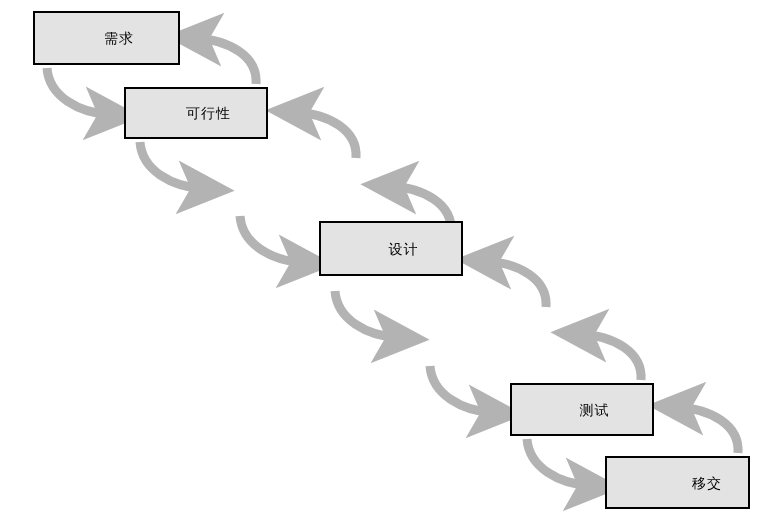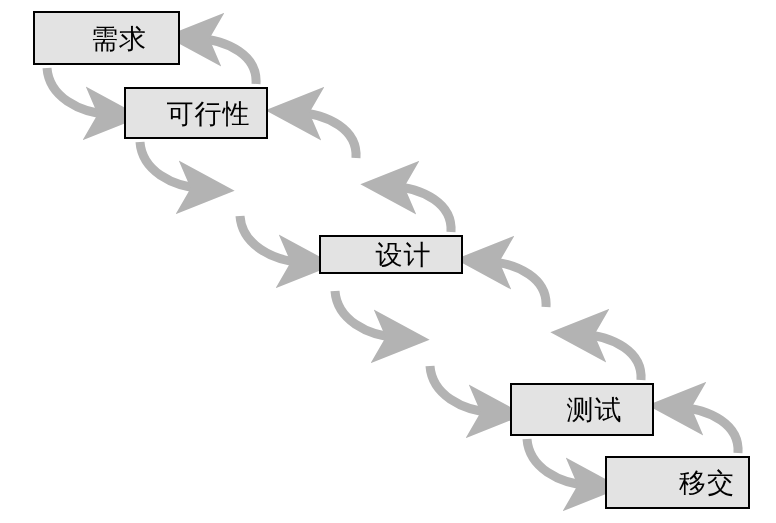--- a/index.html
+++ b/index.html
@@ -28,21 +28,21 @@
     position: absolute;
     box-sizing: border-box;
     background: #e3e3e3;
     border: 2px solid #000000;
     display: flex;
     align-items: center;
     justify-content: center;
   }
   .phase-label {
     font-family: "DejaVu Sans", "Liberation Sans", sans-serif;
-    font-size: 27px;
+    font-size: 14px;
     line-height: 1;
     color: #000000;
     letter-spacing: 1px;
     white-space: nowrap;
     user-select: none;
     margin-left: 25px;
   }
 </style>
 </head>
 <body>
@@ -77,21 +77,21 @@
 
   <div class="phase-box" style="left:33px; top:11px; width:147px; height:54px;">
     <span class="phase-label">需求</span>
   </div>
 
   <div class="phase-box" style="left:124px; top:87px; width:144px; height:52px;">
     <span class="phase-label">可行性</span>
   </div>
 
 
-  <div class="phase-box" style="left:319px; top:235px; width:144px; height:39px;">
+  <div class="phase-box" style="left:319px; top:221px; width:144px; height:55px;">
     <span class="phase-label">设计</span>
   </div>
 
 
   <div class="phase-box" style="left:510px; top:383px; width:144px; height:53px;">
     <span class="phase-label">测试</span>
   </div>
 
   <div class="phase-box" style="left:605px; top:456px; width:145px; height:53px;padding-left:34px;">
     <span class="phase-label">移交</span>

